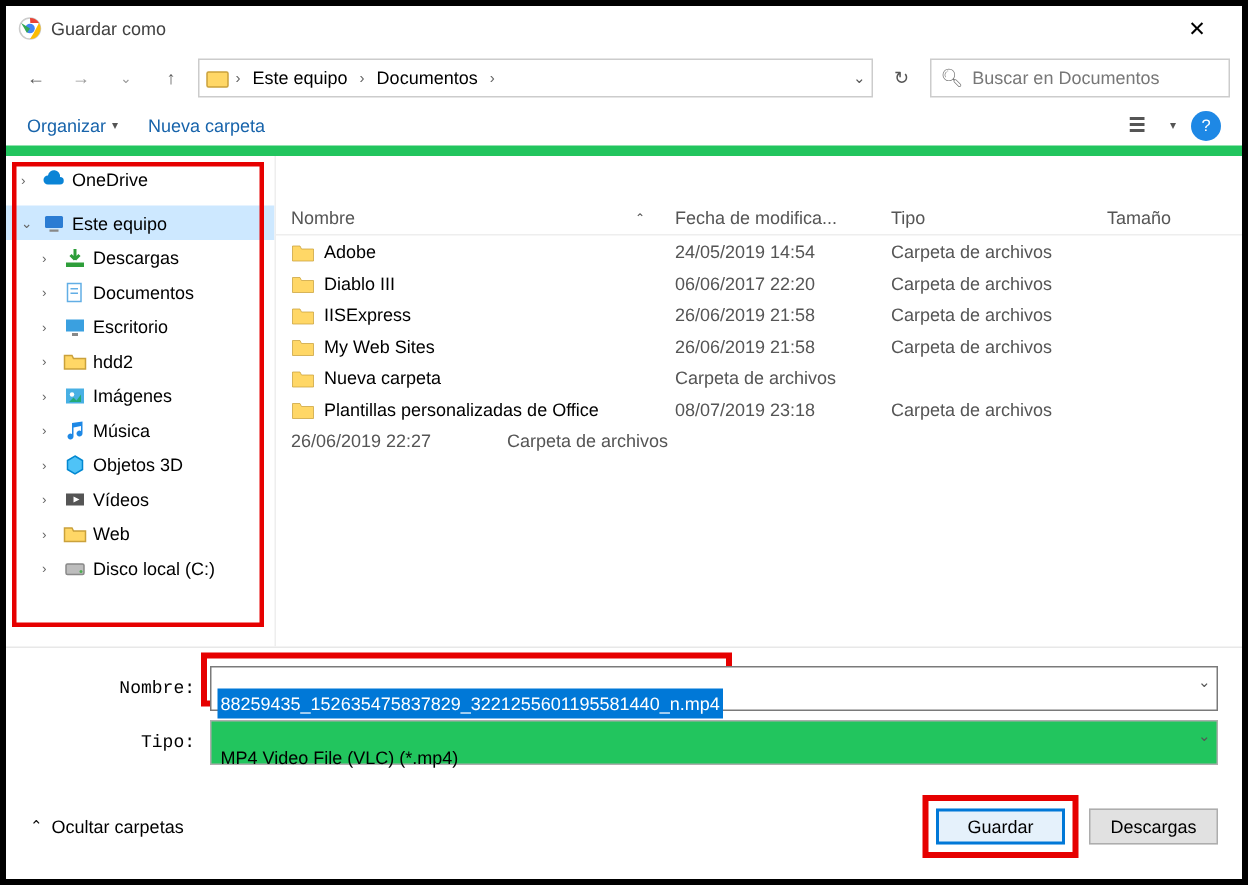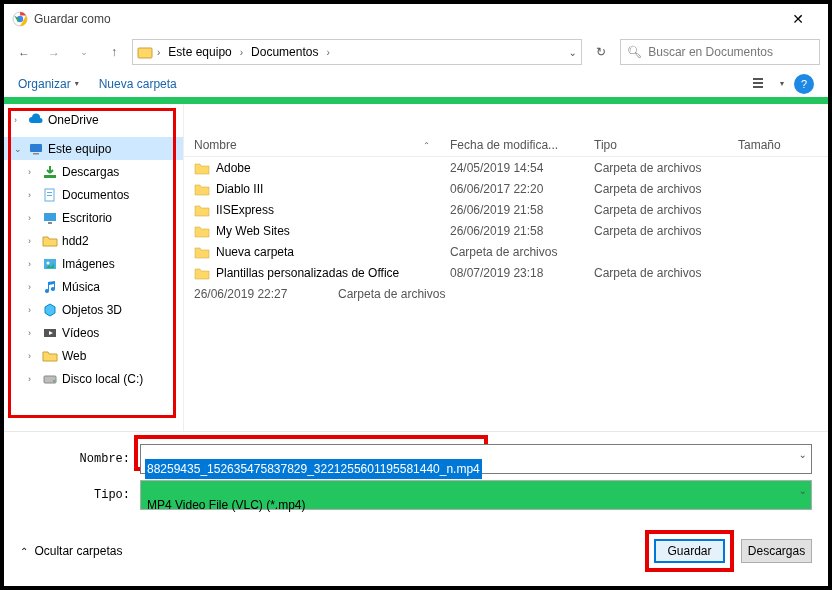--- a/index.html
+++ b/index.html
@@ -48,21 +48,21 @@
 .bottom { border-top: 1px solid #e8e8e8; padding: 12px 16px 8px; position: relative; }
 .field { display: flex; align-items: center; margin-bottom: 6px; }
 .field .lbl { width: 120px; text-align: right; padding-right: 10px; color: #000; font-family: Liberation Mono, monospace; }
 .field .inp { flex: 1; border: 1px solid #7a7a7a; height: 20px; padding: 14px 4px; background: #fff; position: relative; }
 .field .inp .val { display: inline-block; padding: 3px 2px; }
 .field .inp .dd-arrow { position: absolute; right: 4px; top: 4px; font-size: 10px; color: #555; }
 .name-redbox { position: absolute; border: 4px solid #e60000; top: 3px; left: 130px; width: 354px; height: 36px; pointer-events: none; }
 .actions { display: flex; align-items: center; padding: 6px 16px 14px; gap: 10px; }
 .hide-folders { display: flex; align-items: center; gap: 6px; color: #000; }
 .actions .spacer { flex: 1; }
-.btn { border: 1px solid #adadad; background: #e1e1e1; width: 71px; height: 24px; display: flex; align-items: center; justify-content: center; color: #000; }
+.btn { border: 1px solid #adadad; background: #e1e1e1; width: 86px; height: 24px; display: flex; align-items: center; justify-content: center; color: #000; }
 .btn.primary { border: 2px solid #0078d7; background: #e5f1fb; }
 .save-redbox { position: relative; border: 4px solid #e60000; padding: 5px; margin-right: -3px; }
 .sort-chev { font-size: 8px; color: #555; }
 </style>
 </head>
 <body>
 
 <div class="window">
 
   <div class="titlebar">

